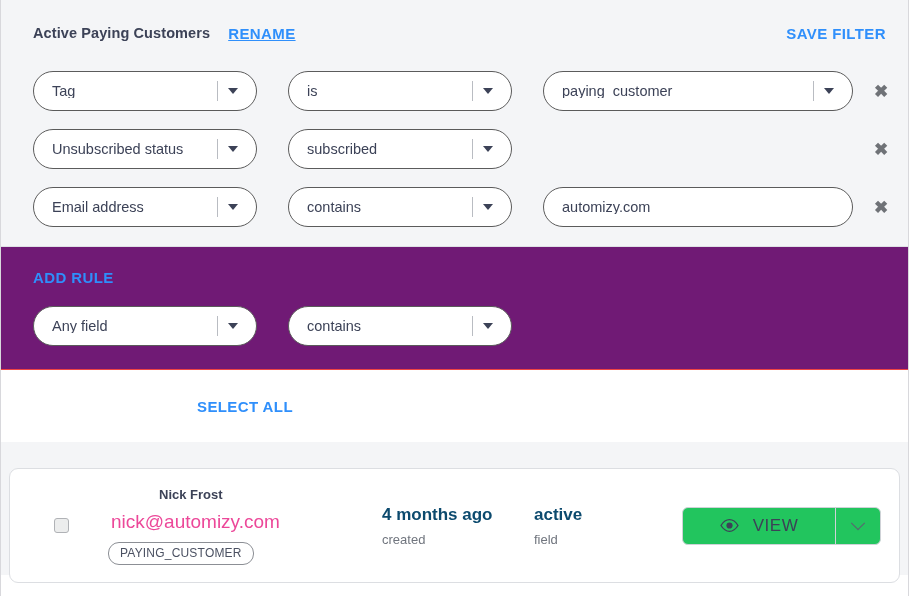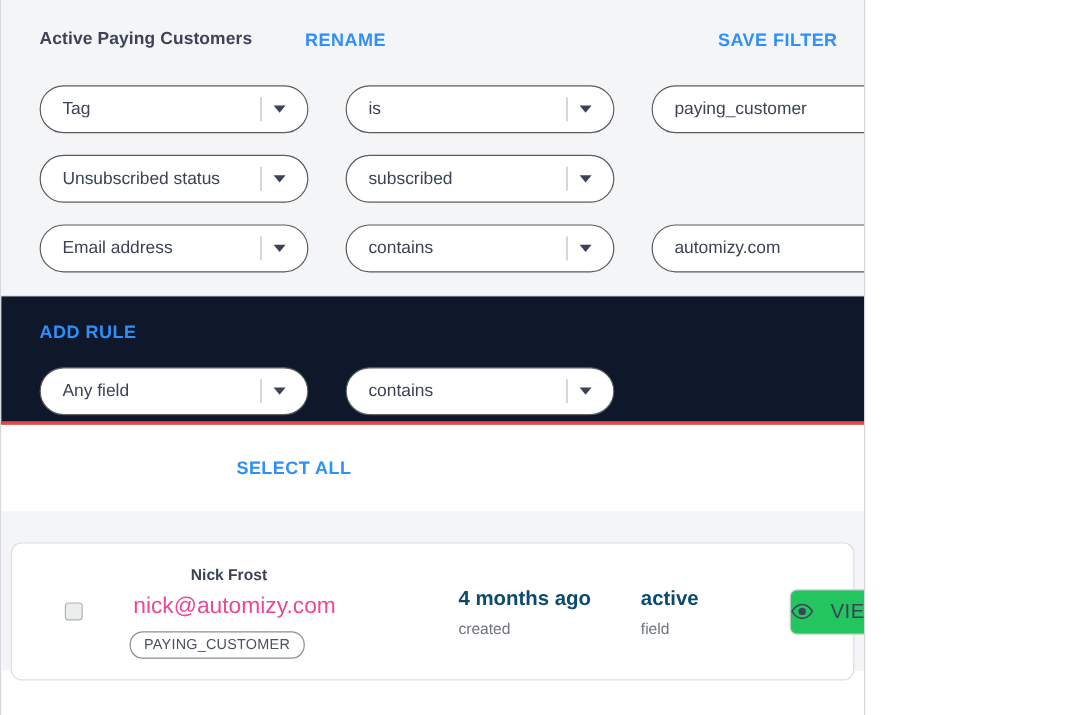--- a/index.html
+++ b/index.html
@@ -9,21 +9,21 @@
   body {
     width: 909px;
     height: 596px;
     background: #ffffff;
     font-family: "Liberation Sans", sans-serif;
     overflow: hidden;
     -webkit-font-smoothing: antialiased;
   }
   #app {
     position: relative;
-    width: 721px;
+    width: 909px;
     height: 596px;
     box-sizing: border-box;
     border: 1px solid #d8d8dc;
     border-top: none;
     border-bottom: none;
     background: #ffffff;
     overflow: hidden;
   }
 
   
@@ -48,21 +48,21 @@
     font-size: 15px;
     font-weight: bold;
     color: #2f8ffb;
     letter-spacing: .4px;
     cursor: pointer;
     background: none;
     border: none;
     padding: 0;
     font-family: "Liberation Sans", sans-serif;
   }
-  .rename-link { margin-left: 44px; }
+  .rename-link { margin-left: 18px; text-decoration: underline; }
   .spacer { flex: 1 1 auto; }
 
   .rules { padding: 0 0 14px 0; }
   .rule-row {
     display: flex;
     align-items: center;
     height: 50px;
     margin-bottom: 8px;
     padding-left: 32px;
   }
@@ -126,22 +126,23 @@
     font-size: 17px;
     font-weight: bold;
     color: #6f7277;
     cursor: pointer;
     line-height: 1;
     user-select: none;
   }
 
   
   .addrule-panel {
-    background: #0f172a;
-    border-bottom: 3px solid #ef4444;
+    background: #701a75;
+    border-bottom: 1px solid #ef4444;
+    padding-bottom: 18px;
   }
   .addrule-link-wrap {
     padding: 22px 0 14px 32px;
   }
 
   
   .selectall-panel {
     background: #ffffff;
     height: 72px;
     display: flex;

